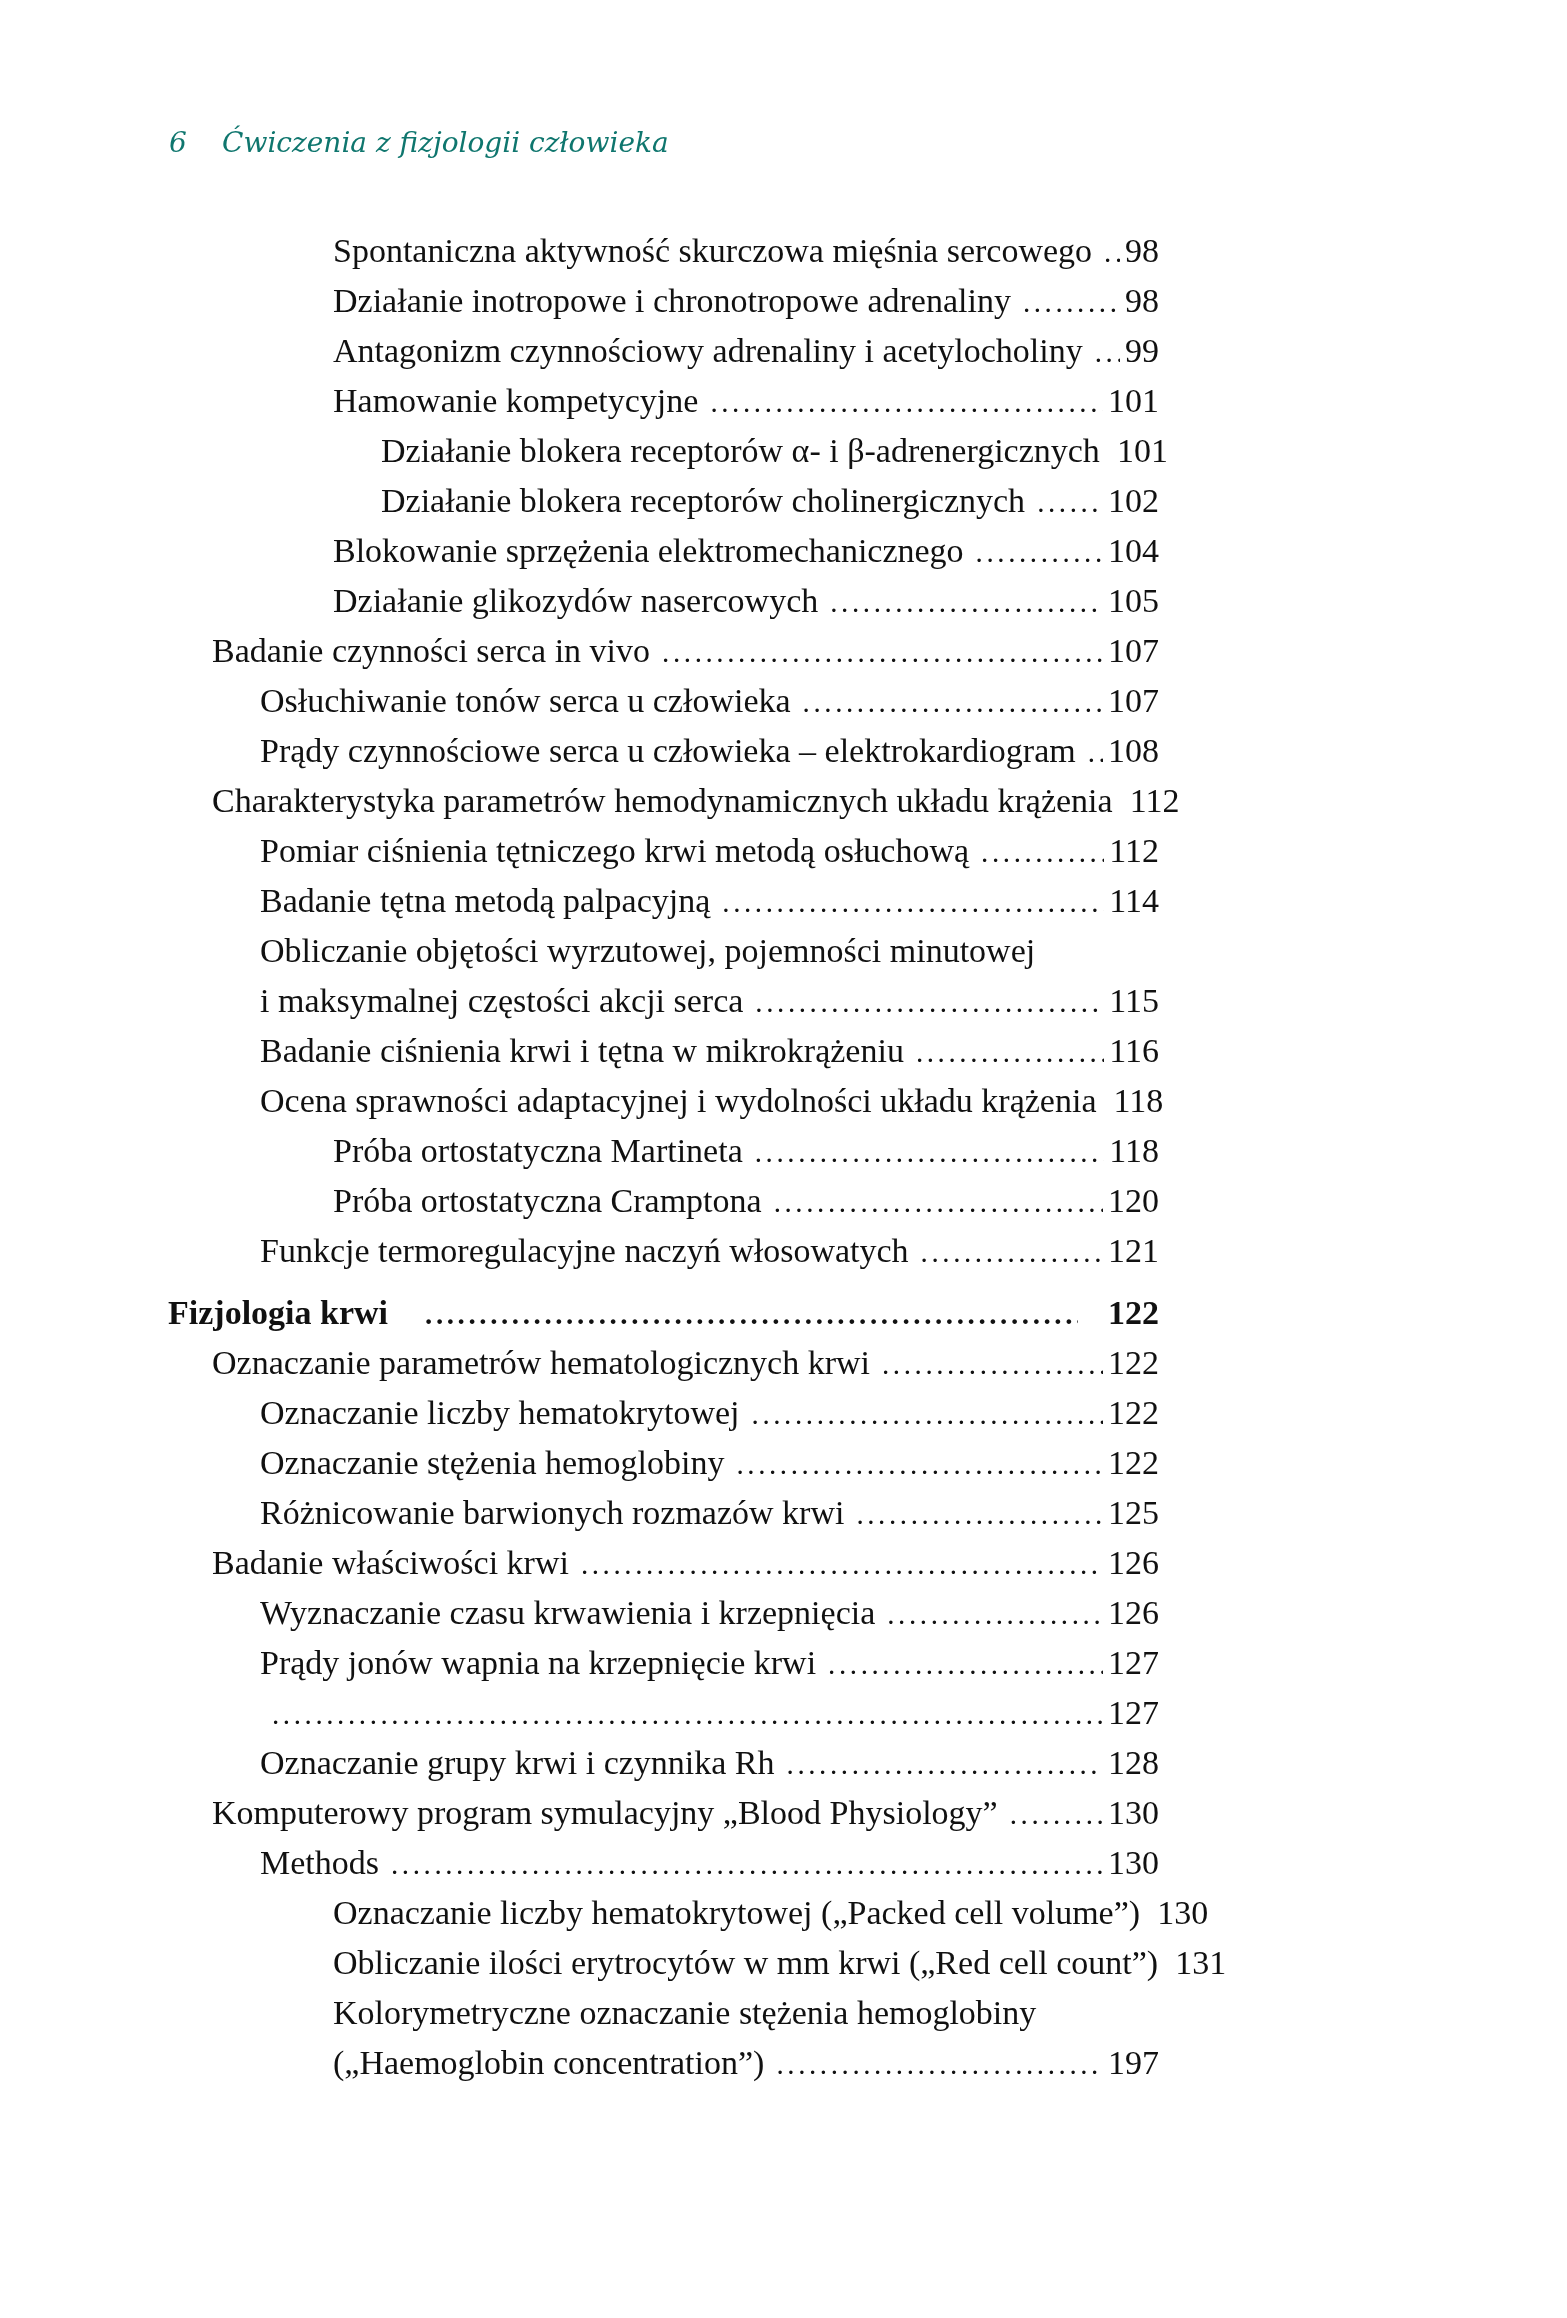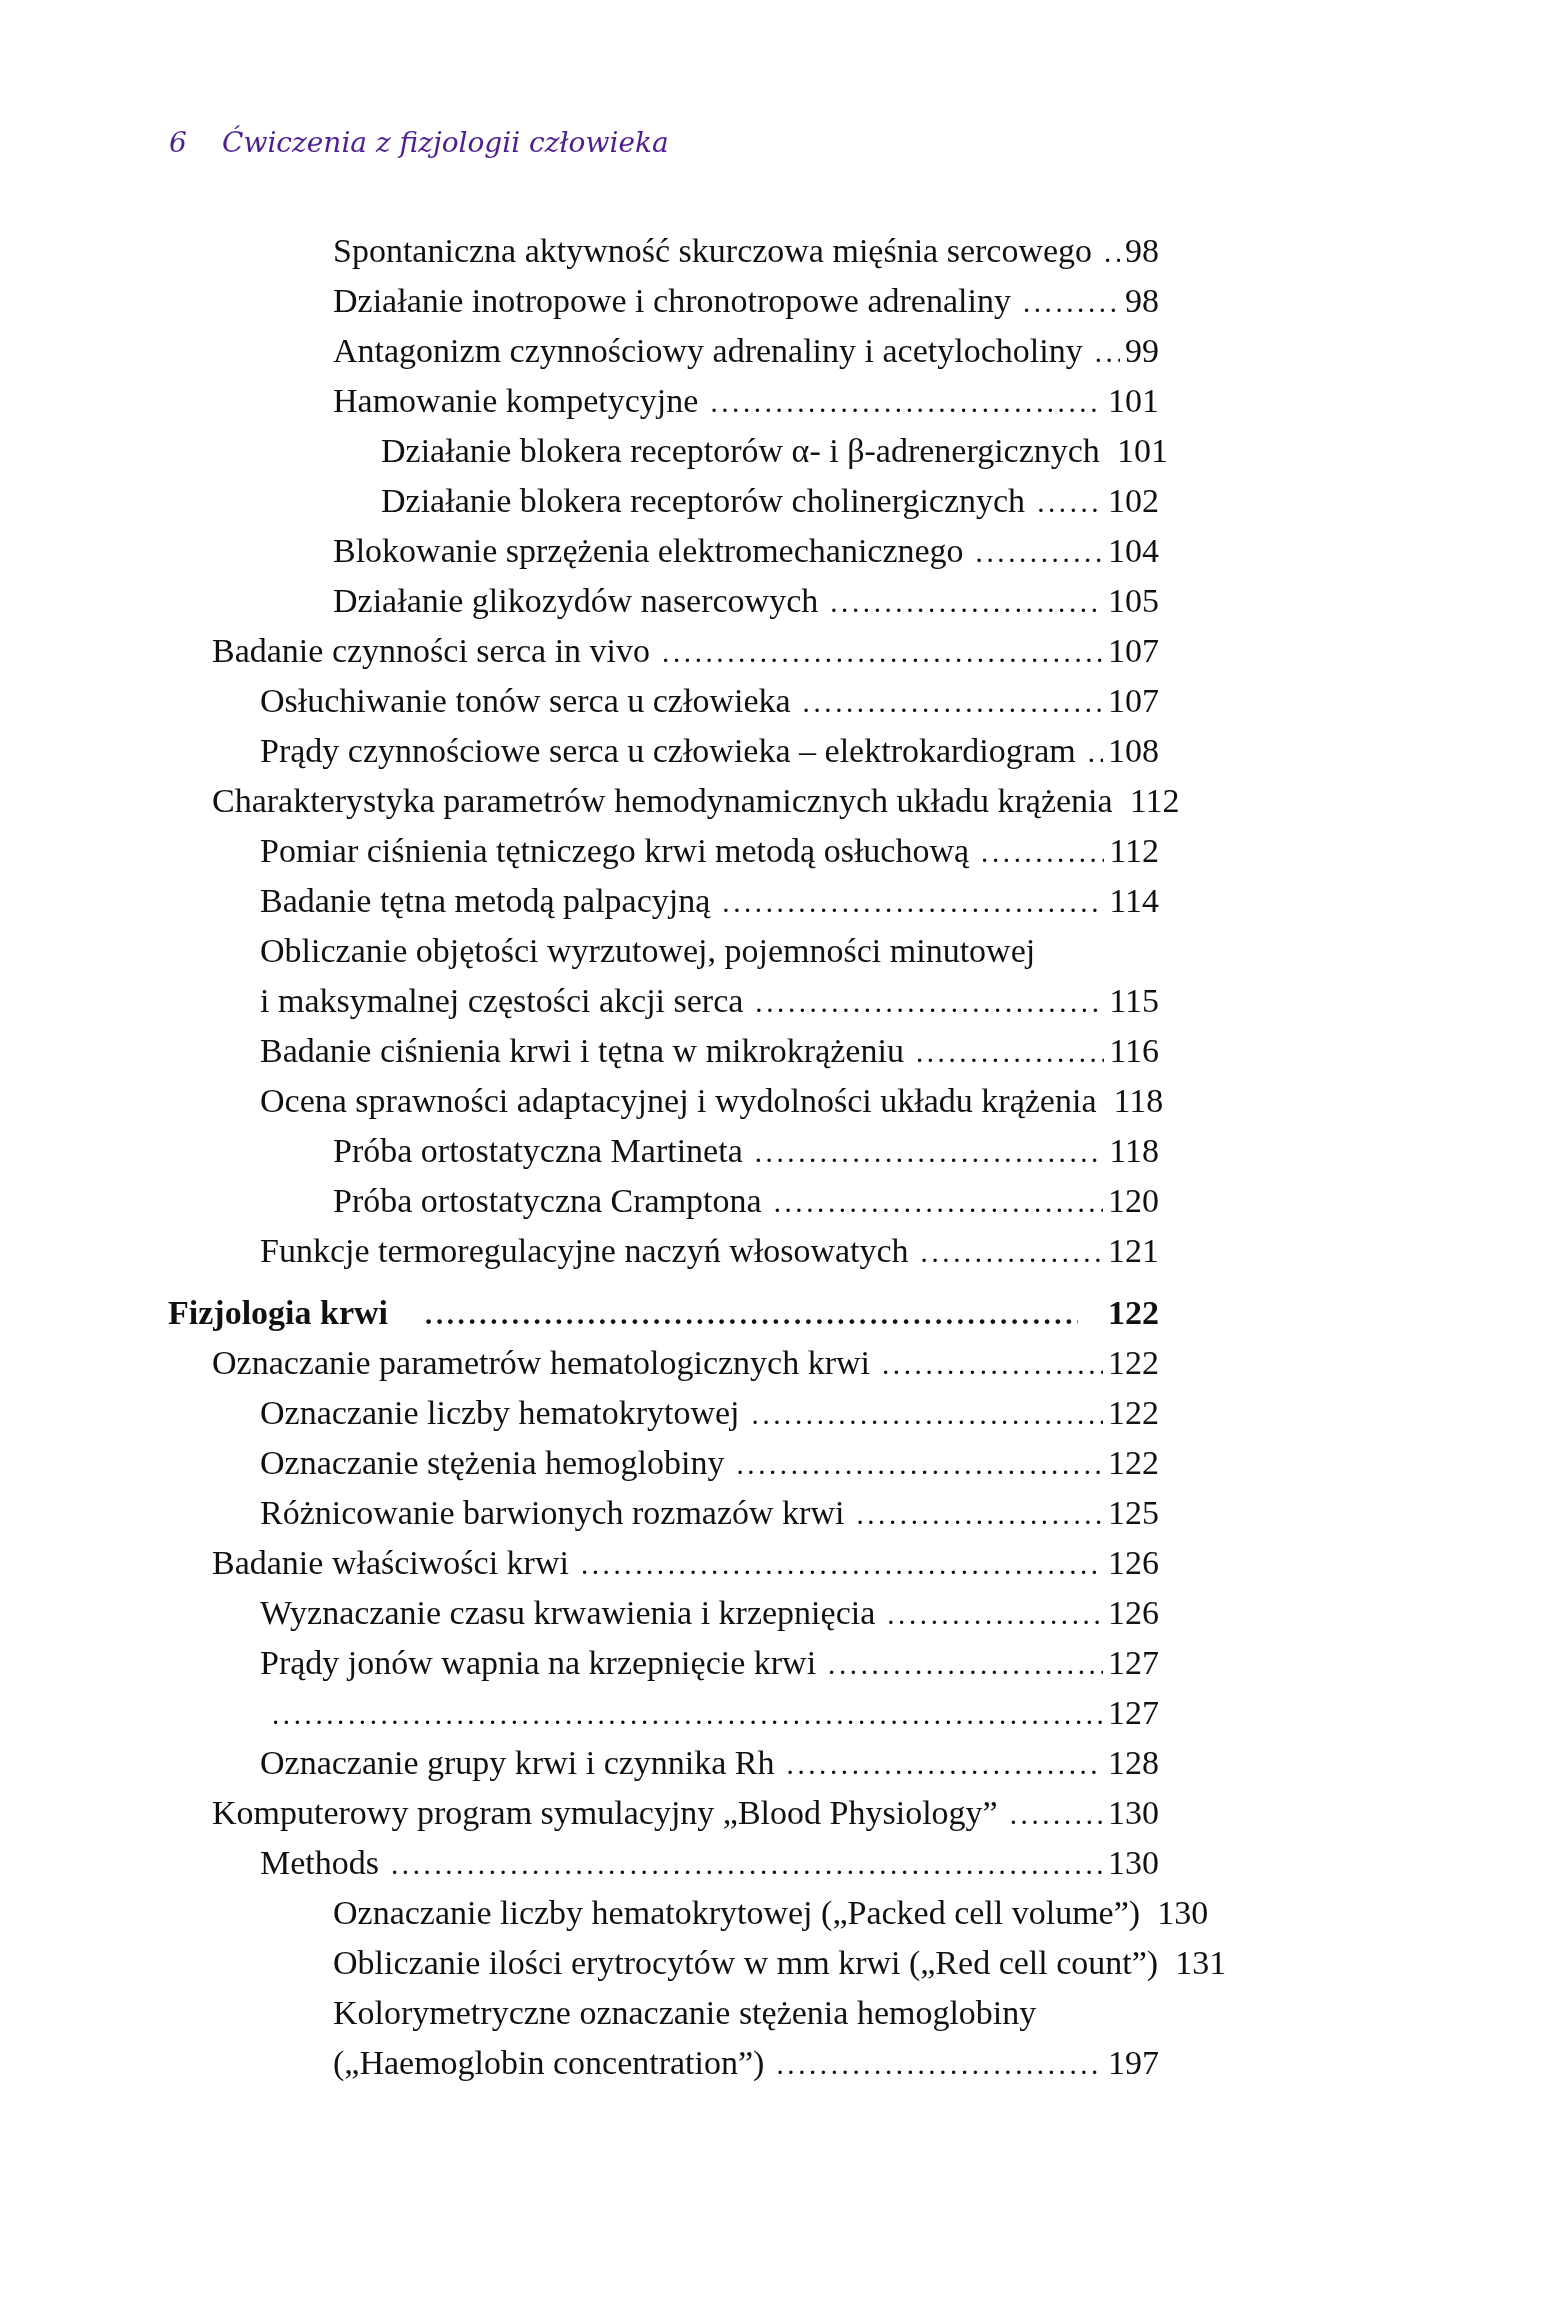--- a/index.html
+++ b/index.html
@@ -5,21 +5,21 @@
   html, body { margin: 0; padding: 0; background: #ffffff; }
   body {
     width: 1568px; height: 2319px; position: relative; overflow: hidden;
     color: #111111;
     font-family: "Liberation Serif", "DejaVu Serif", serif;
   }
   .running-head {
     position: absolute; left: 169px; top: 126px;
     font-family: "DejaVu Serif", "Liberation Serif", serif;
     font-style: italic; font-size: 28px; line-height: 34px;
-    white-space: nowrap; color: #4c1d95;
+    white-space: nowrap; color: #0f766e;
   }
   .running-head .pageno { display: inline-block; width: 53px; }
   .toc {
     position: absolute; left: 0; top: 226px; width: 1284px;
   }
   .toc-row {
     position: relative; height: 50px; line-height: 50px;
     font-size: 34px; white-space: nowrap;
   }
   .toc-row .line {

